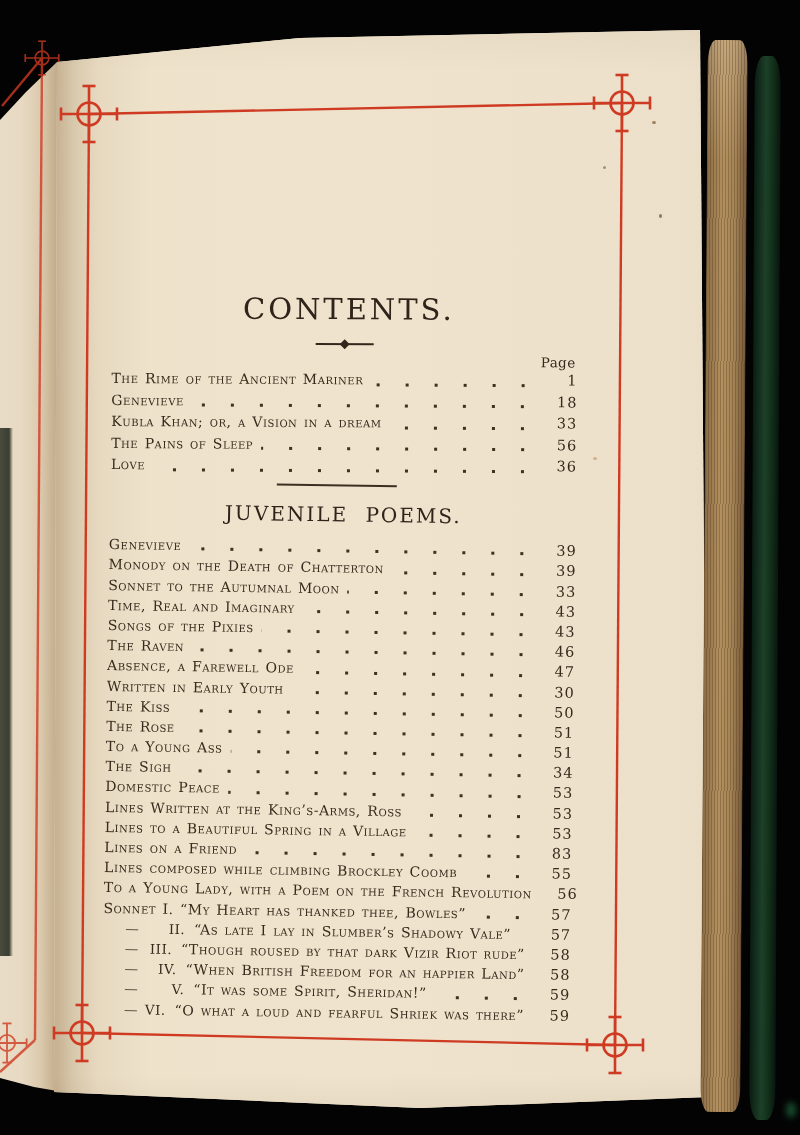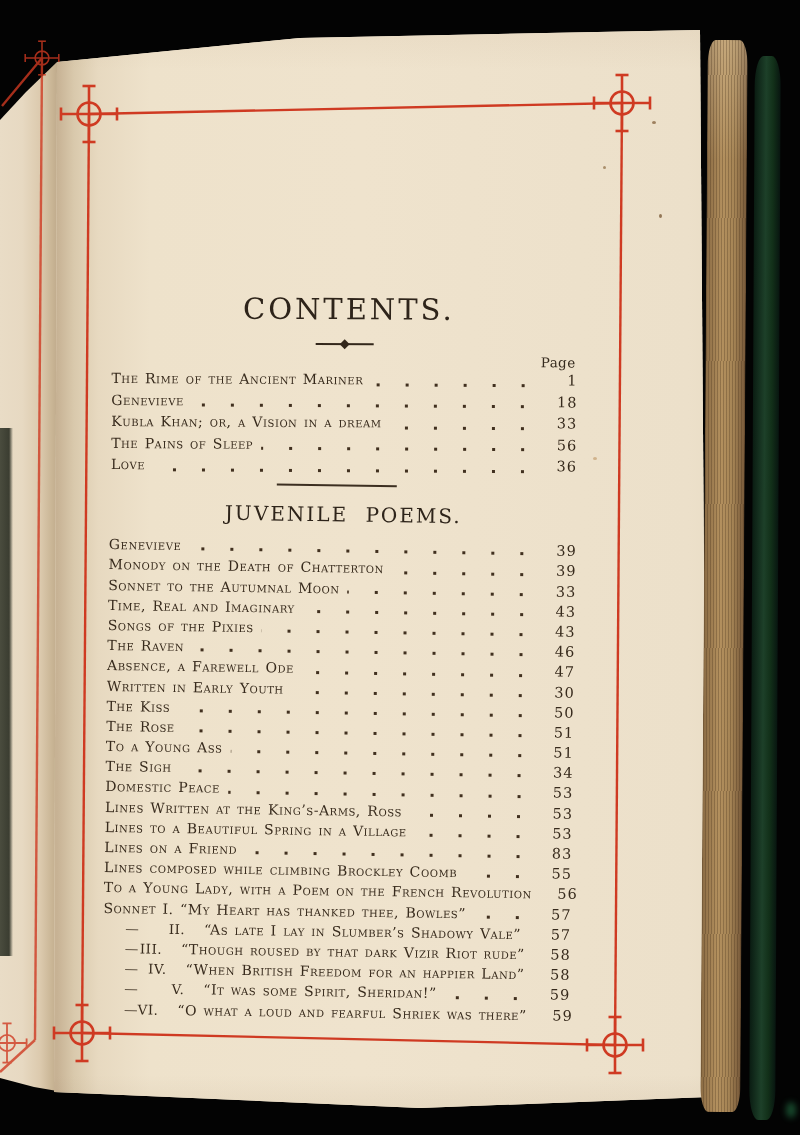--- a/index.html
+++ b/index.html
@@ -95,21 +95,21 @@
     letter-spacing: 2px; word-spacing: 9px; color: #2e241a;
   }
   .toc-list { margin-top: 5px; }
   #main-list { margin-top: 2px; }
   #juvenile-list { margin-top: 13px; }
 
   .toc-row { display: flex; align-items: baseline; white-space: nowrap; }
   .m-row { height: 21.6px; }
   .j-row { height: 20.2px; }
   .toc-row .dash { width: 16px; margin-left: 22px; letter-spacing: 0; }
-  .toc-row .numeral { width: 44px; margin-right: 19px; text-align: right; letter-spacing: 0.5px; }
+  .toc-row .numeral { width: 44px; margin-right: 9px; text-align: right; letter-spacing: 0.5px; }
   .toc-row .title {
     font-variant-caps: small-caps; font-size: 14px; letter-spacing: 0.55px; word-spacing: 1.5px;
   }
   .toc-row .dash, .toc-row .numeral { font-size: 13.5px; }
   .toc-row .leader {
     flex: 1 1 auto; align-self: flex-end; height: 11px; margin: 0 6px 3px 8px;
     background-image: radial-gradient(circle, #41301f 1.5px, rgba(0,0,0,0) 1.9px);
     background-size: 29px 11px; background-repeat: repeat-x; background-position: right 2px center;
   }
   .toc-row .pagenum { min-width: 32px; text-align: right; font-size: 14.5px; letter-spacing: 1px; }

